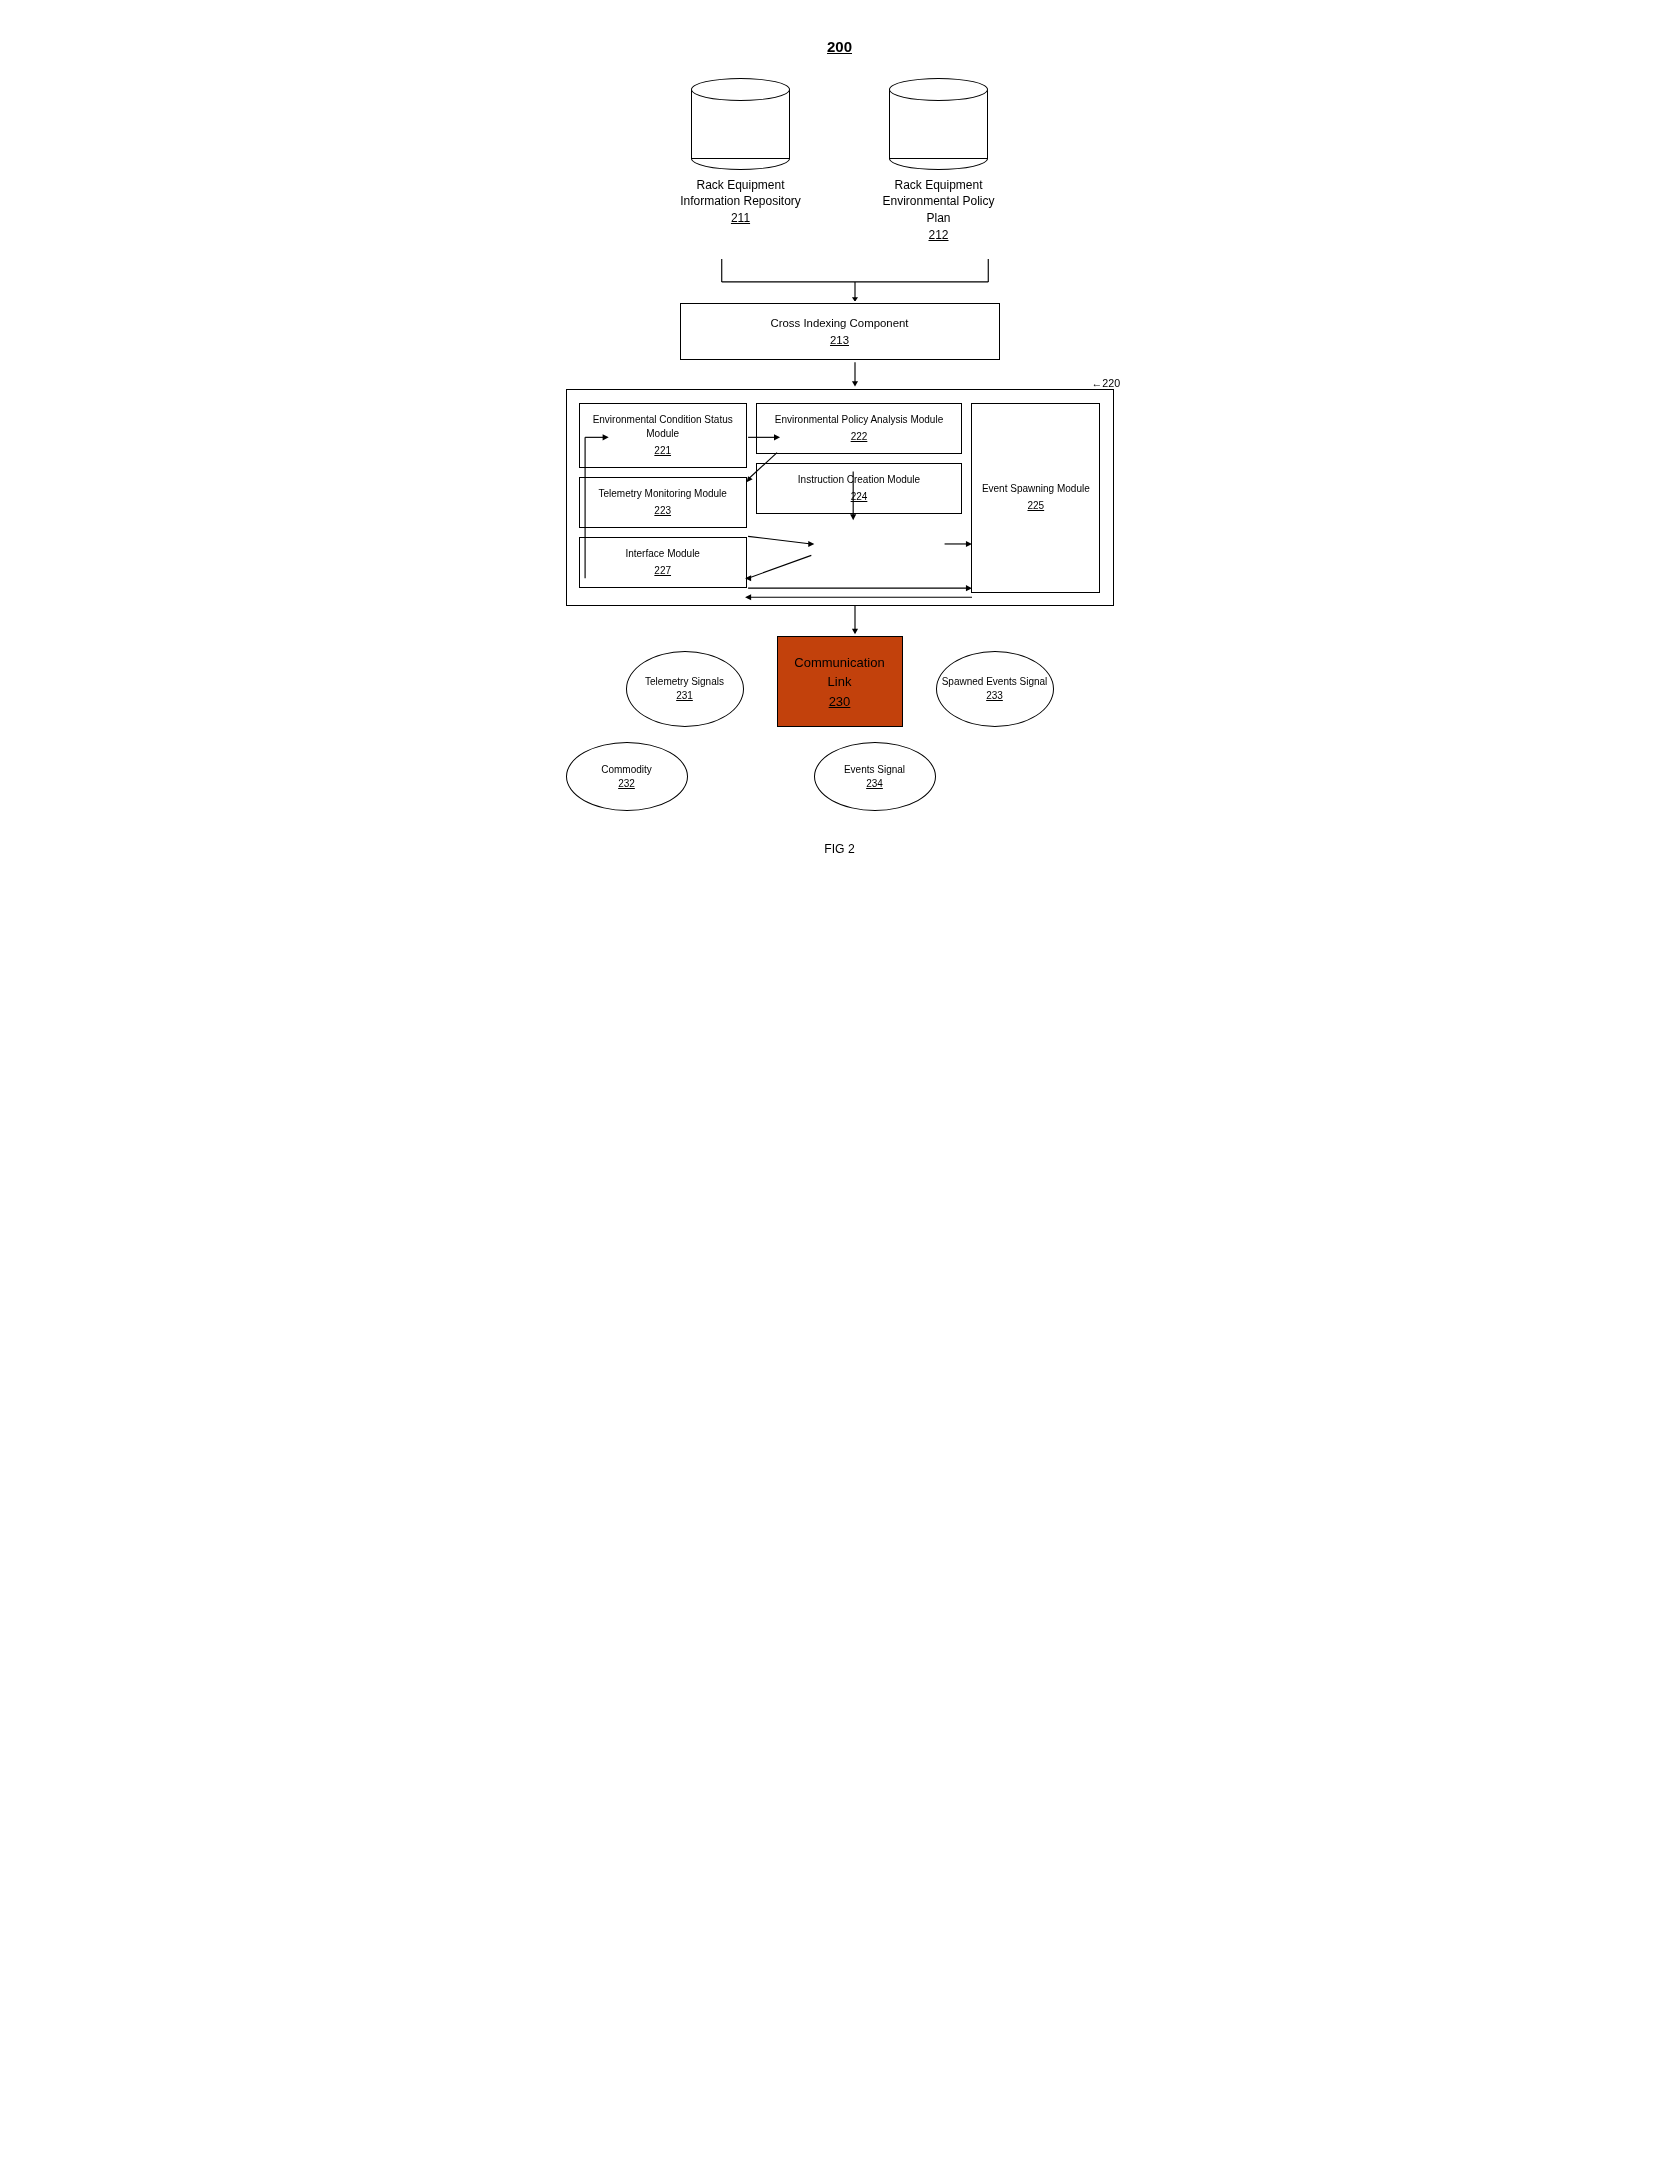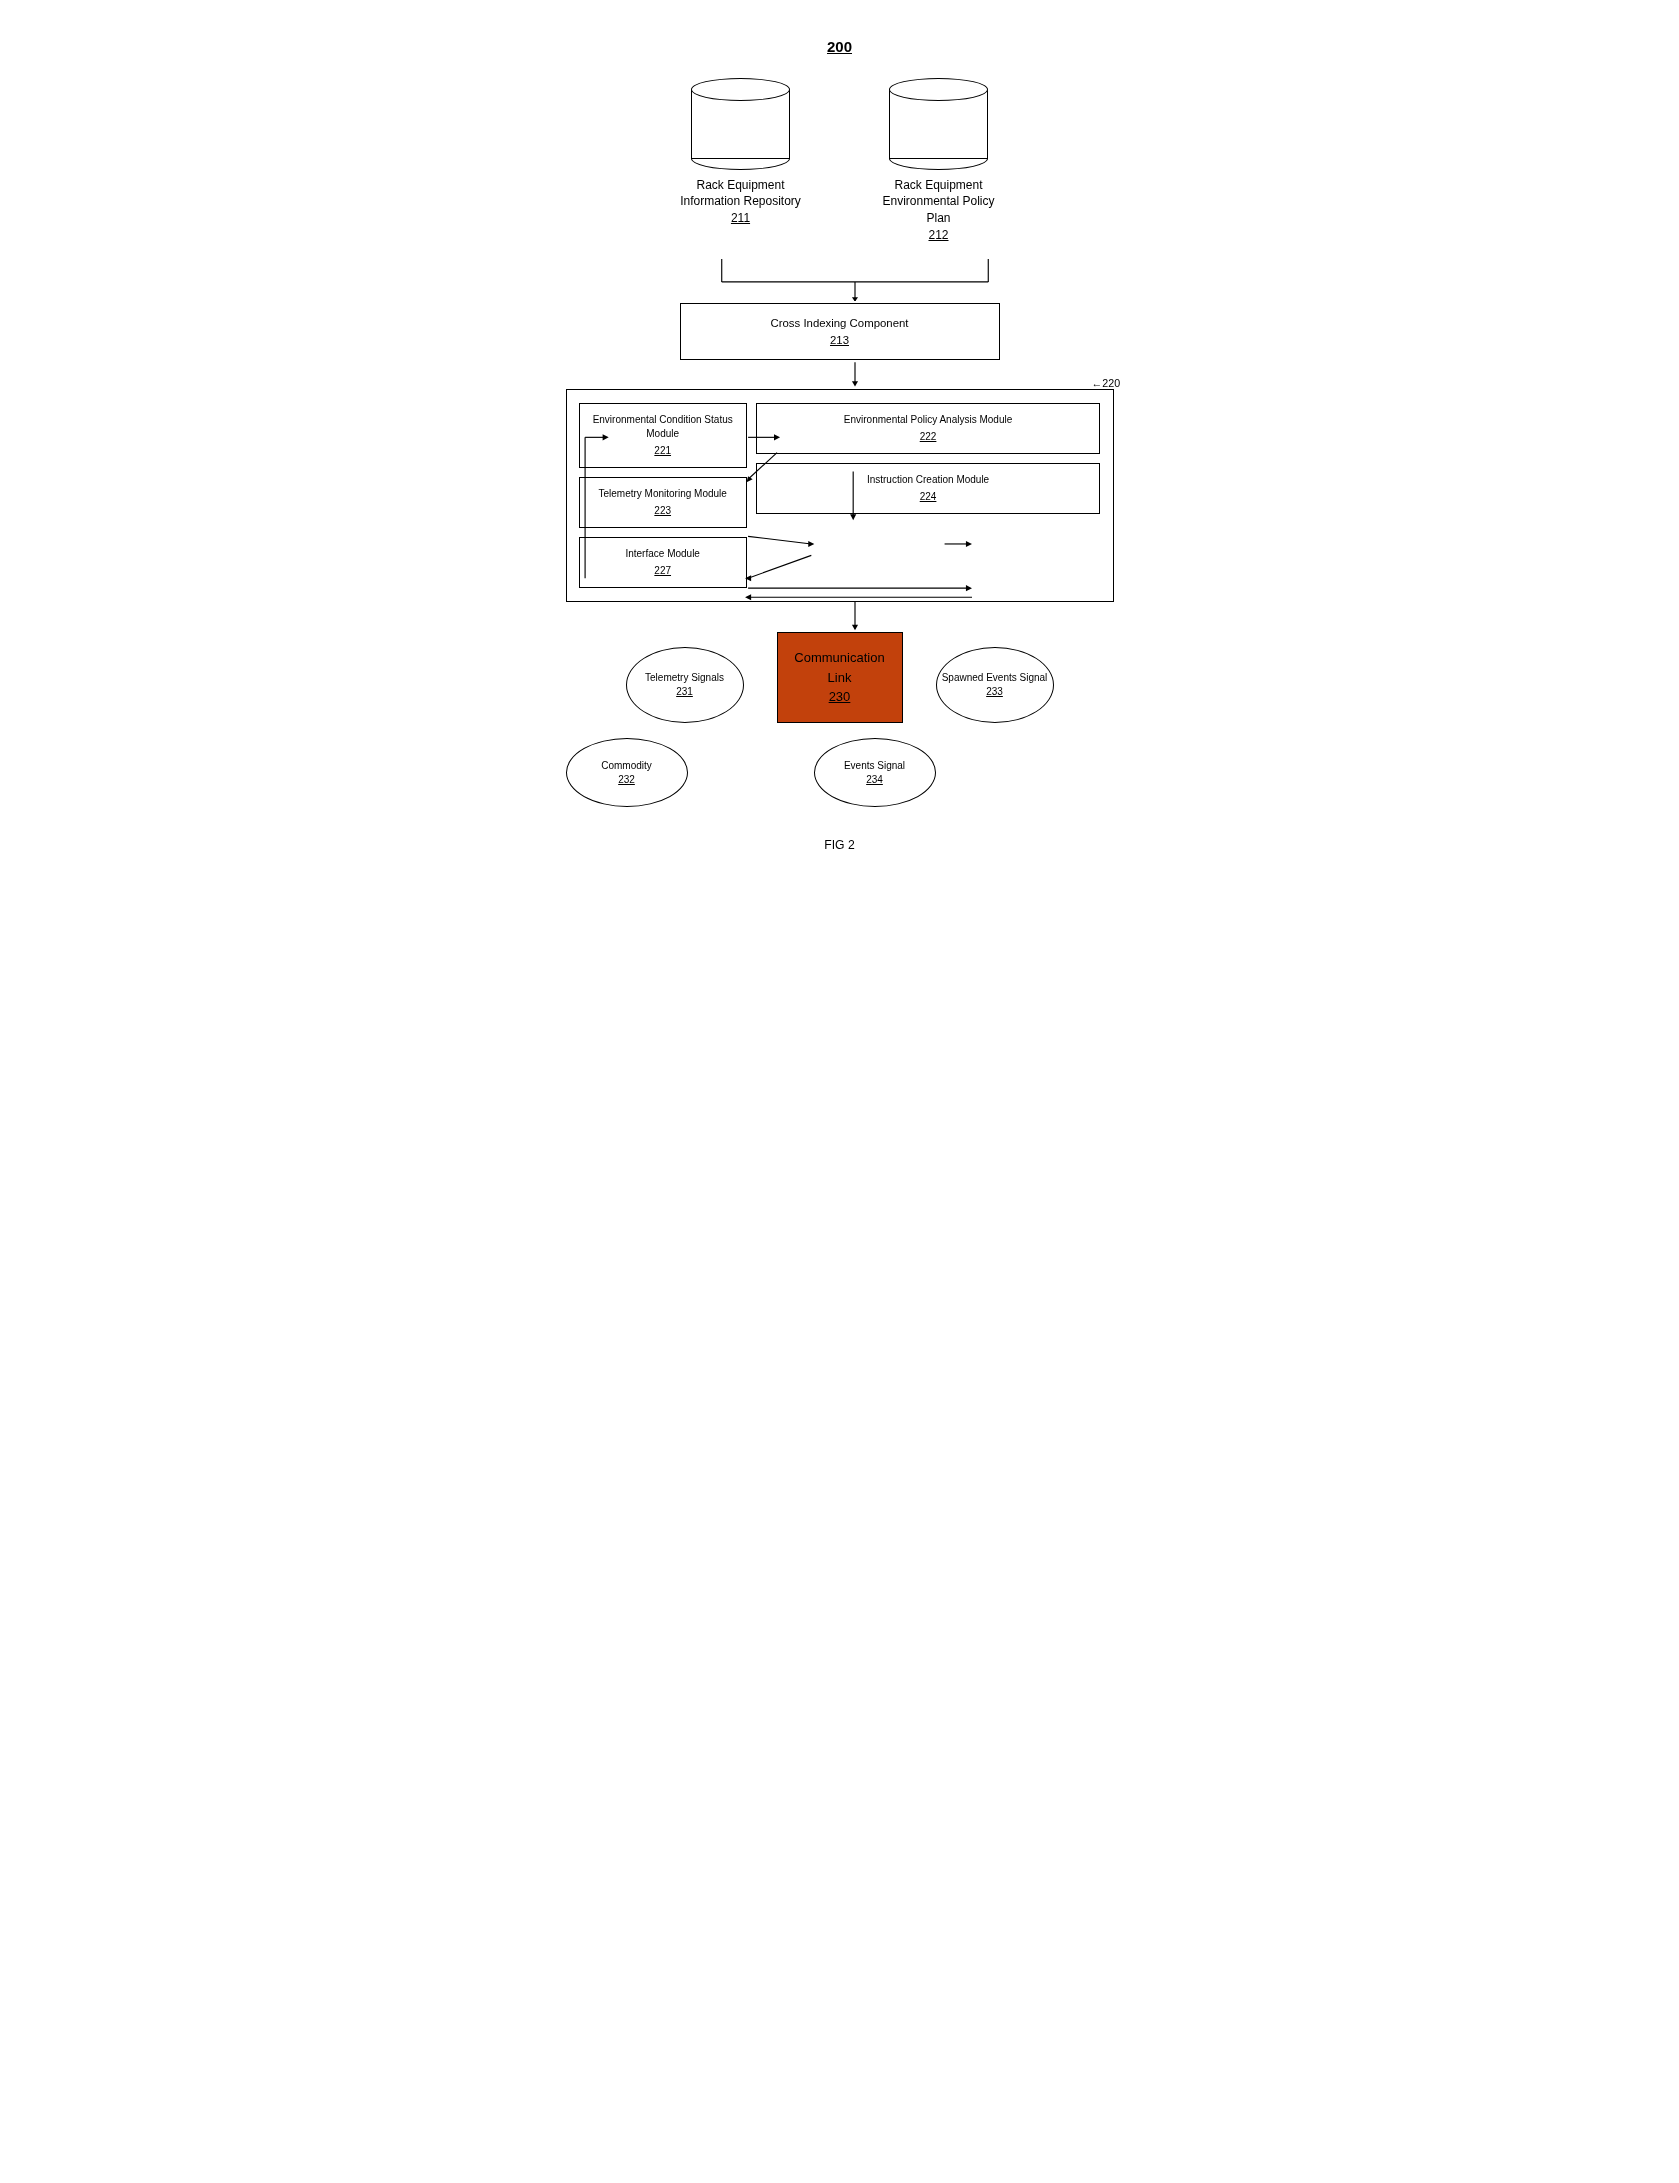--- a/index.html
+++ b/index.html
@@ -298,20 +298,26 @@
         <div class="module-box">
           <span>Environmental Policy Analysis Module</span>
           <span class="num">222</span>
         </div>
         <div class="module-box">
           <span>Instruction Creation Module</span>
           <span class="num">224</span>
         </div>
       </div>
 
+      <div class="right-col">
+        <div class="right-module">
+          <span>Event Spawning Module</span>
+          <span class="num">225</span>
+        </div>
+      </div>
     </div>
 
     <svg width="524" height="221" style="position:absolute;top:12.2px;left:12.2px;pointer-events:none;" viewBox="0 0 688 290">
 
       <line x1="222" y1="45" x2="260" y2="45" stroke="#000" stroke-width="1.5"></line>
       <polygon points="256,41 264,45 256,49" fill="#000"></polygon>
 
       <line x1="260" y1="65" x2="222" y2="100" stroke="#000" stroke-width="1.5"></line>
       <polygon points="222,96 220,104 228,100" fill="#000"></polygon>
 

